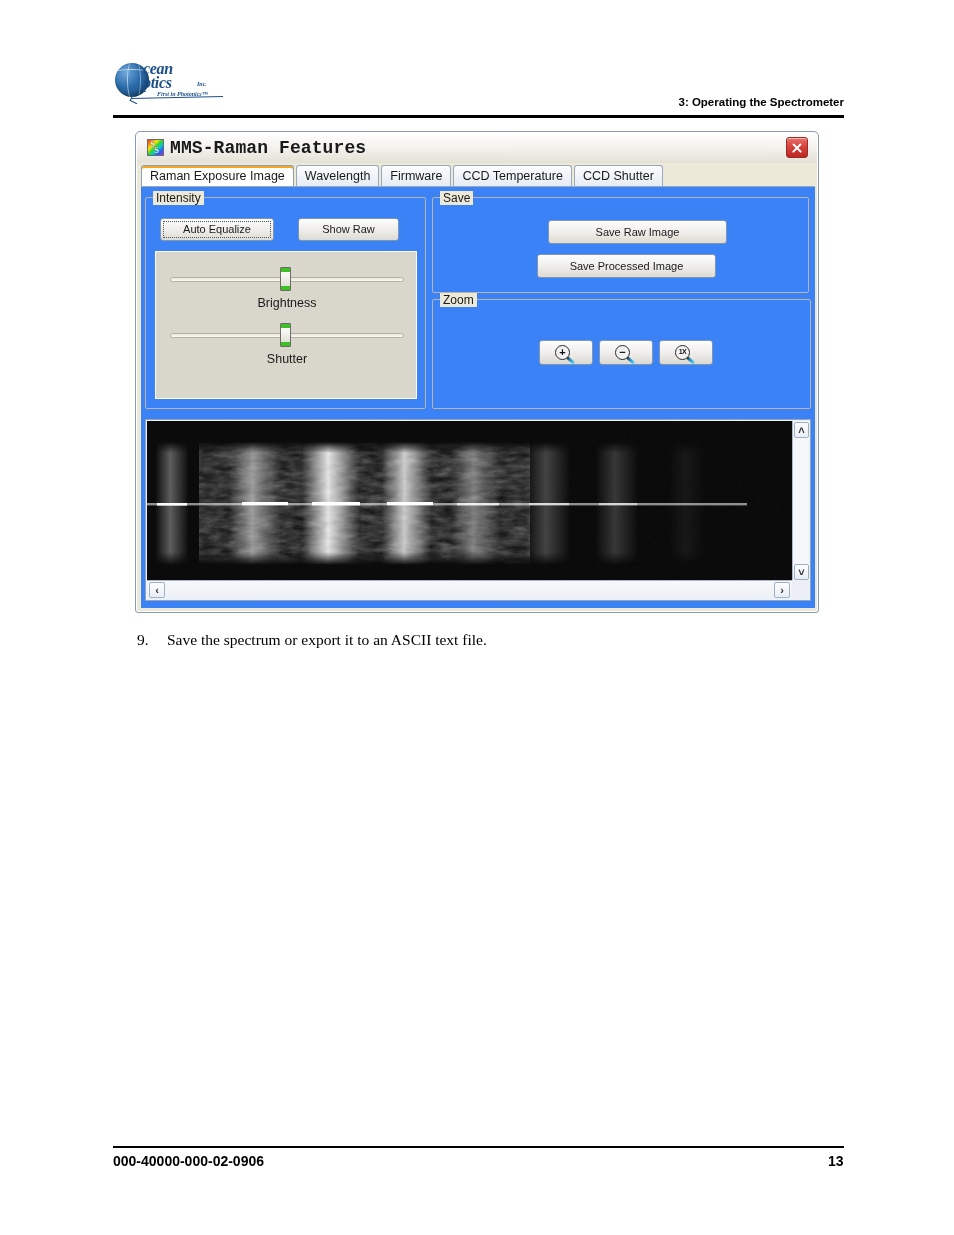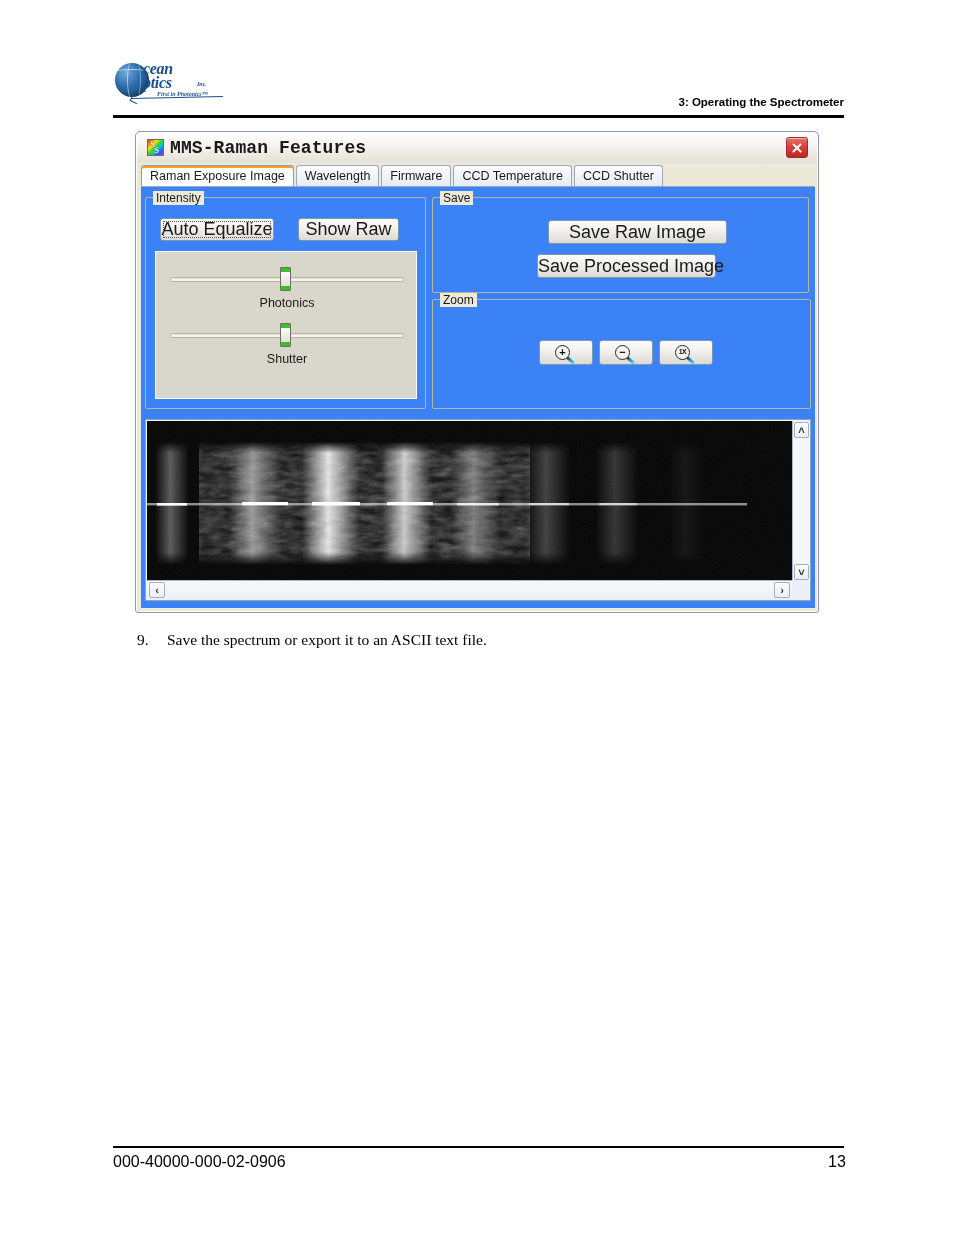--- a/index.html
+++ b/index.html
@@ -266,21 +266,21 @@
   }
 
   #grp-intensity { left: 4px;   top: 10px;  width: 281px; height: 212px; }
   #grp-save      { left: 291px; top: 10px;  width: 377px; height: 96px;  }
   #grp-zoom      { left: 291px; top: 112px; width: 379px; height: 110px; }
 
   
   .btn {
     position: absolute;
     font-family: "Liberation Sans", sans-serif;
-    font-size: 18px;
+    font-size: 11px;
     color: #1a1a1a;
     text-align: center;
     background: linear-gradient(to bottom, #fdfdfd 0%, #f0efed 48%, #dedbd2 100%);
     border: 1px solid #7f96b3;
     border-radius: 3px;
     box-shadow: inset 0 1px 0 #ffffff;
     box-sizing: border-box;
     cursor: pointer;
     white-space: nowrap;
   }
@@ -468,22 +468,22 @@
     left: 113px;
     top: 1146px;
     width: 731px;
     height: 2px;
     background: #000;
   }
   .footer-left, .footer-right {
     position: absolute;
     top: 1153px;
     font-family: "Liberation Sans", sans-serif;
-    font-weight: normal;
-    font-size: 16px;
+    font-weight: bold;
+    font-size: 14px;
     color: #000;
   }
   .footer-left  { left: 113px; }
   .footer-right { left: 828px; }
 </style>
 </head>
 <body>
 
 <div class="page-header">
   <div class="logo">
@@ -527,21 +527,21 @@
         <span>Auto Equalize</span>
         <span class="focus-ring"></span>
       </div>
       <div class="btn" id="btn-show-raw">Show Raw</div>
 
       <div class="slider-panel">
         <div class="slider-wrap" style="top:18px;">
           <div class="slider-track"></div>
           <div class="slider-thumb"></div>
         </div>
-        <div class="slider-label" style="top:44px;">Photonics</div>
+        <div class="slider-label" style="top:44px;">Brightness</div>
 
         <div class="slider-wrap" style="top:74px;">
           <div class="slider-track"></div>
           <div class="slider-thumb"></div>
         </div>
         <div class="slider-label" style="top:100px;">Shutter</div>
 
         <div class="btn" id="btn-reset">Reset</div>
       </div>
     </div>

